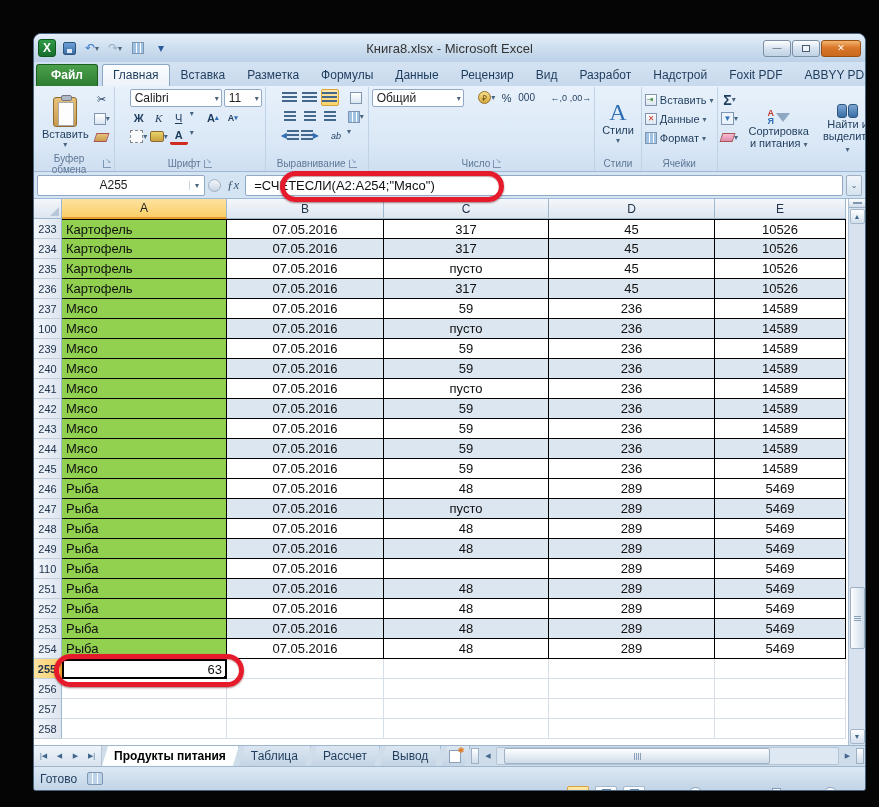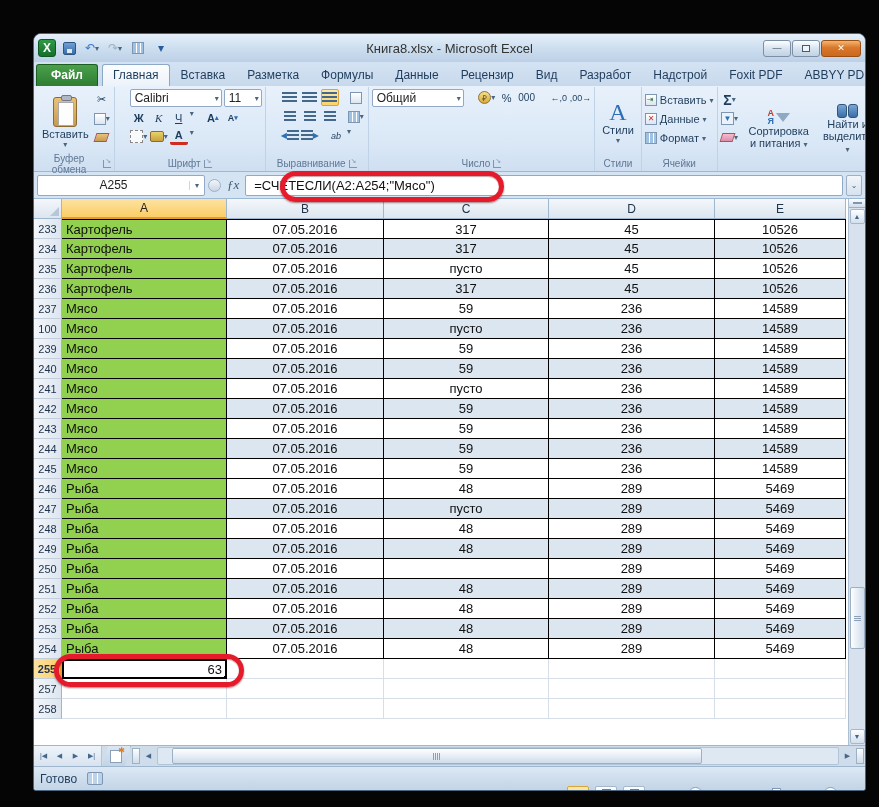--- a/index.html
+++ b/index.html
@@ -560,21 +560,21 @@
           </div>
           <div class="grow data shade">
             <div class="rowhdr">249</div>
             <div class="c prod" style="width: 165px;">Рыба</div>
             <div class="c" style="width: 157px;">07.05.2016</div>
             <div class="c" style="width: 165px;">48</div>
             <div class="c" style="width: 166px;">289</div>
             <div class="c" style="width: 131px;">5469</div>
           </div>
           <div class="grow data">
-            <div class="rowhdr">250</div>
+            <div class="rowhdr">110</div>
             <div class="c prod" style="width: 165px;">Рыба</div>
             <div class="c" style="width: 157px;">07.05.2016</div>
             <div class="c" style="width: 165px;"></div>
             <div class="c" style="width: 166px;">289</div>
             <div class="c" style="width: 131px;">5469</div>
           </div>
           <div class="grow data shade">
             <div class="rowhdr">251</div>
             <div class="c prod" style="width: 165px;">Рыба</div>
             <div class="c" style="width: 157px;">07.05.2016</div>
@@ -608,20 +608,28 @@
           </div>
           <div class="grow">
             <div class="rowhdr sel">255</div>
             <div class="c selcell" style="width: 165px;">63<span class="handle"></span></div>
             <div class="c" style="width: 157px;"></div>
             <div class="c" style="width: 165px;"></div>
             <div class="c" style="width: 166px;"></div>
             <div class="c" style="width: 131px;"></div>
           </div>
           <div class="grow">
+            <div class="rowhdr">256</div>
+            <div class="c" style="width: 165px;"></div>
+            <div class="c" style="width: 157px;"></div>
+            <div class="c" style="width: 165px;"></div>
+            <div class="c" style="width: 166px;"></div>
+            <div class="c" style="width: 131px;"></div>
+          </div>
+          <div class="grow">
             <div class="rowhdr">257</div>
             <div class="c" style="width: 165px;"></div>
             <div class="c" style="width: 157px;"></div>
             <div class="c" style="width: 165px;"></div>
             <div class="c" style="width: 166px;"></div>
             <div class="c" style="width: 131px;"></div>
           </div>
           <div class="grow">
             <div class="rowhdr">258</div>
             <div class="c" style="width: 165px;"></div>
@@ -648,20 +656,26 @@
     </div>
   </div>
 
   <div class="sheetbar">
     <div class="navbtns">
       <div class="navbtn">|◀</div>
       <div class="navbtn">◀</div>
       <div class="navbtn">▶</div>
       <div class="navbtn">▶|</div>
     </div>
+    <div class="stabs" id="stabs">
+        <div class="stab active">Продукты питания</div>
+        <div class="stab">Таблица</div>
+        <div class="stab">Рассчет</div>
+        <div class="stab">Вывод</div>
+      </div>
     <div class="stab addsheet">
         <span class="sheeticon"></span>
       </div>
     <div class="hsplit"></div>
     <div class="navbtn" style="align-self:center;">◀</div>
     <div class="hscroll">
       <div class="htrack">
           <div class="hthumb">
             <i></i>
             <i></i>

